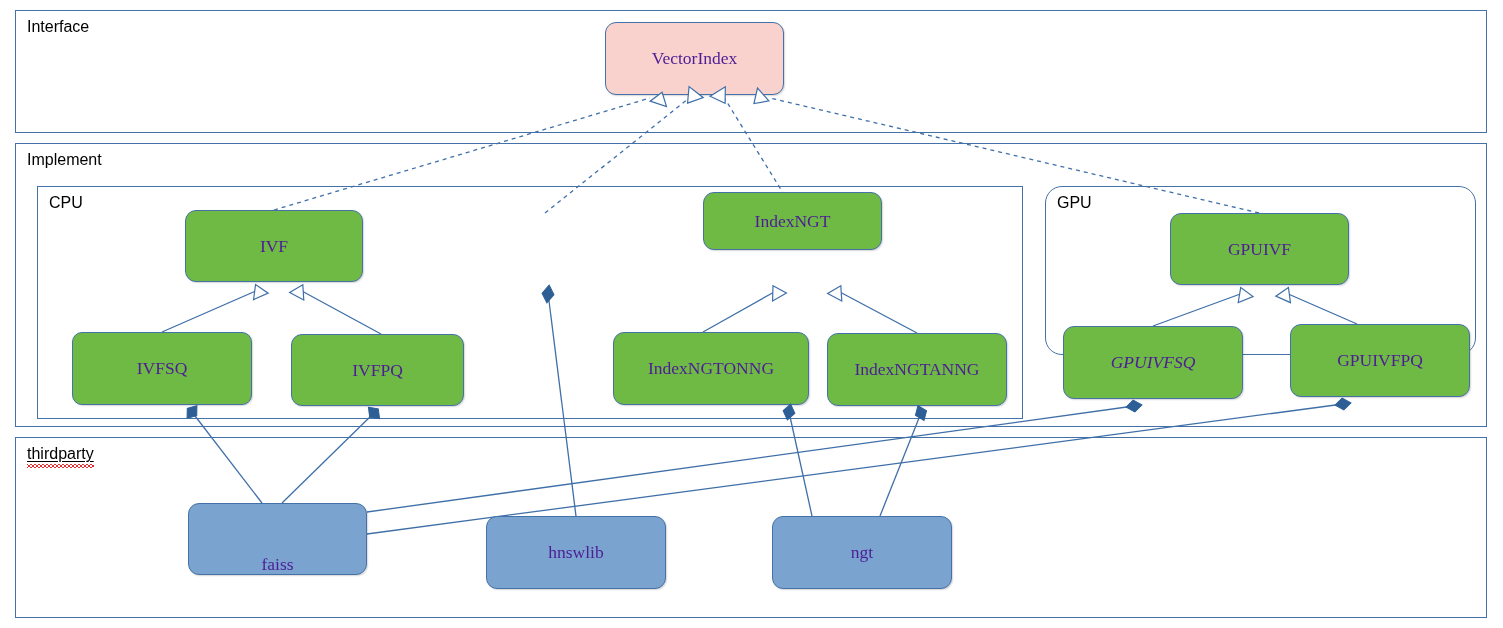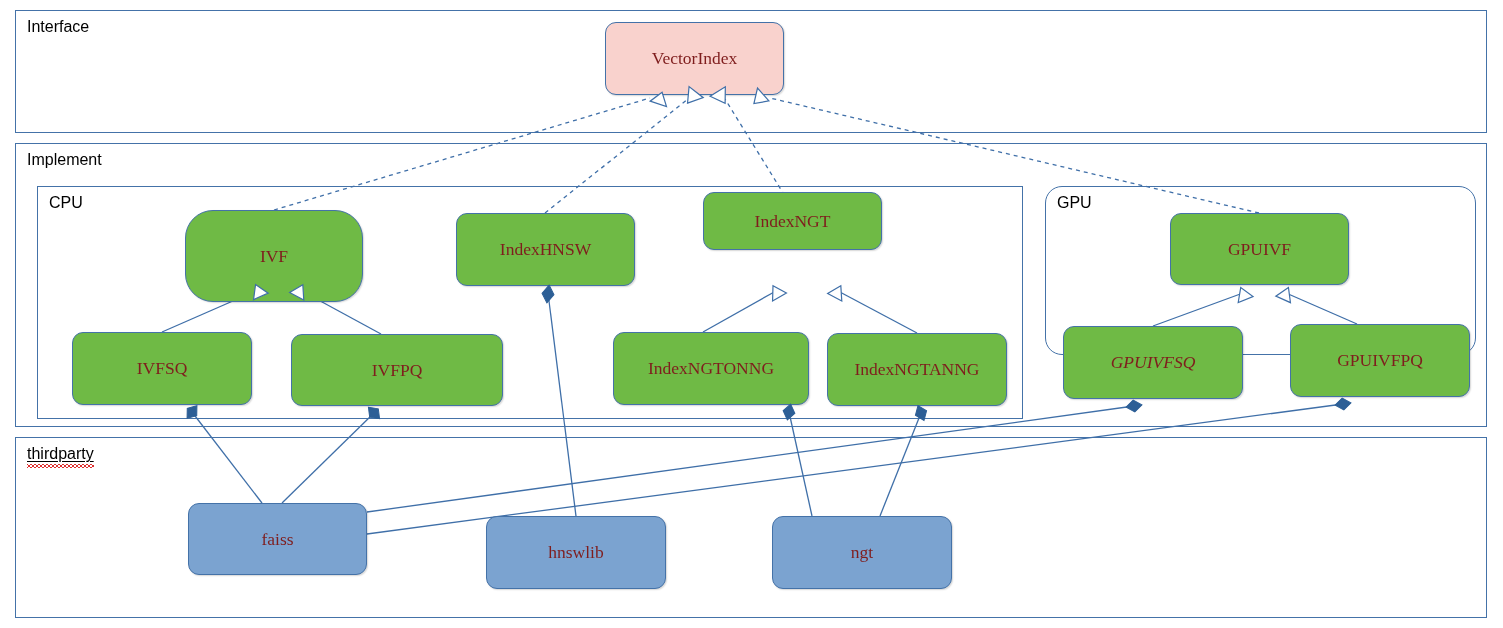--- a/index.html
+++ b/index.html
@@ -62,21 +62,21 @@
   .node {
     position: absolute;
     box-sizing: border-box;
     border-radius: 11px;
     border: 1.2px solid #4472a8;
     display: flex;
     align-items: center;
     justify-content: center;
     font-family: "Liberation Serif", serif;
     font-size: 17.5px;
-    color: #7f1d1d;
+    color: #4c1d95;
     text-align: center;
     line-height: 1.15;
     z-index: 5;
     box-shadow: 1px 1px 1.5px rgba(0,0,0,0.16);
   }
   .node.iface  { background: #f9d2cd; }
   .node.impl   { background: #6fba45; }
   .node.third  { background: #7ba3d0; }
 
   
@@ -150,53 +150,50 @@
   </div>
 
   <div class="container" style="left:15px; top:437px; width:1472px; height:181px;">
     <div class="container-label"><span class="spellerror">thirdparty</span></div>
   </div>
 
   <div class="node iface" style="left:605px; top:22px; width:179px; height:73px;">
     <span>VectorIndex</span>
   </div>
 
-  <div class="node impl" style="left:185px; top:210px; width:178px; height:92px;border-radius:28px;">
+  <div class="node impl" style="left:185px; top:210px; width:178px; height:72px;">
     <span>IVF</span>
-  </div>
-  <div class="node impl" style="left:456px; top:213px; width:179px; height:73px;">
-    <span>IndexHNSW</span>
   </div>
   <div class="node impl" style="left:703px; top:192px; width:179px; height:58px;">
     <span>IndexNGT</span>
   </div>
   <div class="node impl" style="left:1170px; top:213px; width:179px; height:72px;">
     <span>GPUIVF</span>
   </div>
 
-  <div class="node impl" style="left:72px; top:332px; width:180px; height:73px;">
+  <div class="node impl" style="left:72px; top:332px; width:180px; height:73px;border-radius:10px;">
     <span>IVFSQ</span>
   </div>
-  <div class="node impl" style="left:291px; top:334px; width:212px; height:72px;">
+  <div class="node impl" style="left:291px; top:334px; width:173px; height:72px;">
     <span>IVFPQ</span>
   </div>
   <div class="node impl" style="left:613px; top:332px; width:196px; height:73px;">
     <span>IndexNGTONNG</span>
   </div>
   <div class="node impl" style="left:827px; top:333px; width:180px; height:73px;">
     <span>IndexNGTANNG</span>
   </div>
   <div class="node impl" style="left:1063px; top:326px; width:180px; height:73px;font-style:italic;">
     <span>GPUIVFSQ</span>
   </div>
   <div class="node impl" style="left:1290px; top:324px; width:180px; height:73px;">
     <span>GPUIVFPQ</span>
   </div>
 
-  <div class="node third" style="left:188px; top:503px; width:179px; height:72px;">
+  <div class="node third" style="left:188px; top:503px; width:179px; height:72px;align-items:flex-end;">
     <span>faiss</span>
   </div>
   <div class="node third" style="left:486px; top:516px; width:180px; height:73px;">
     <span>hnswlib</span>
   </div>
   <div class="node third" style="left:772px; top:516px; width:180px; height:73px;">
     <span>ngt</span>
   </div>
 
   <svg id="edges-top" viewBox="0 0 1503 628" width="1503" height="628" xmlns="http://www.w3.org/2000/svg">

